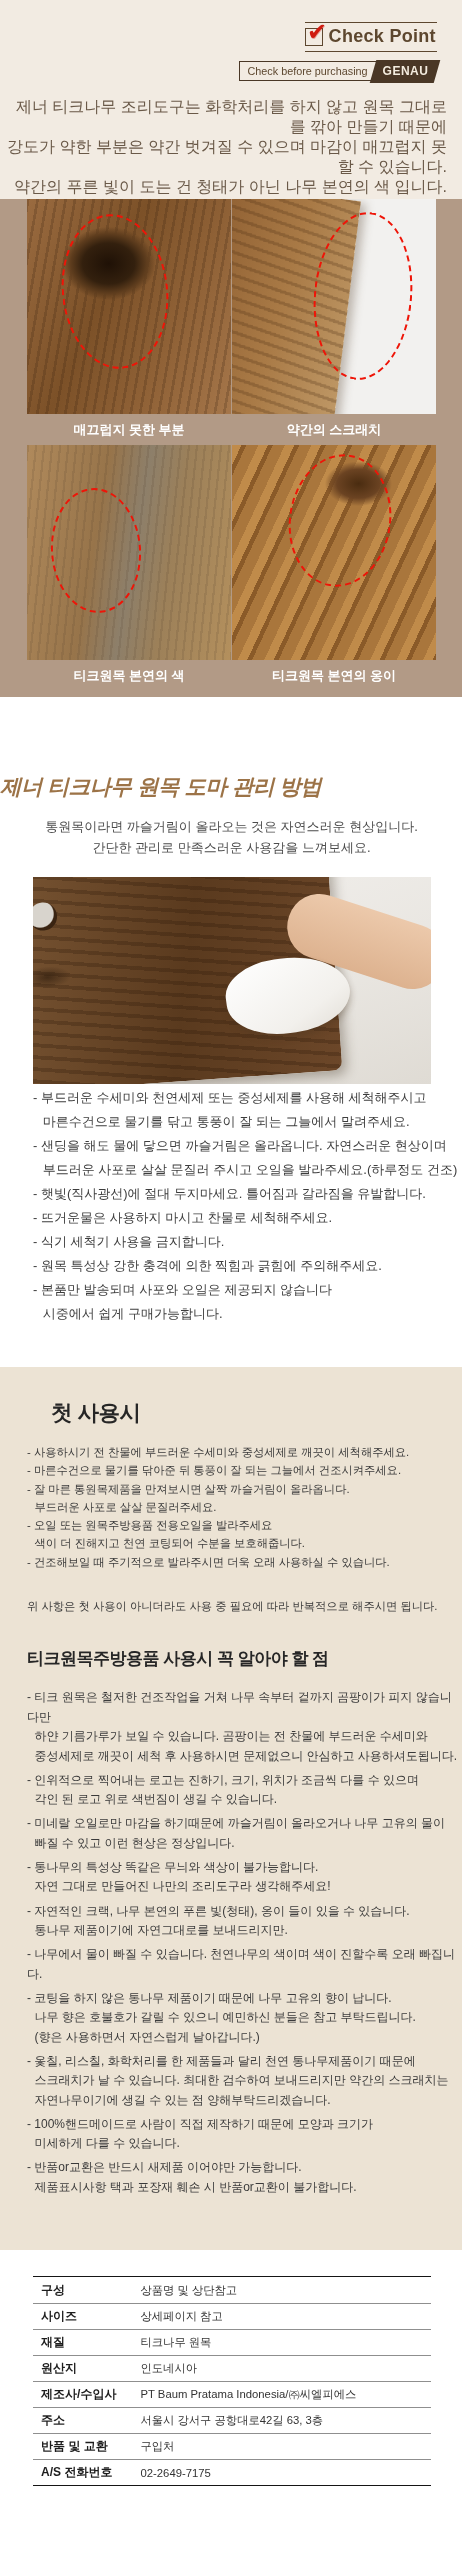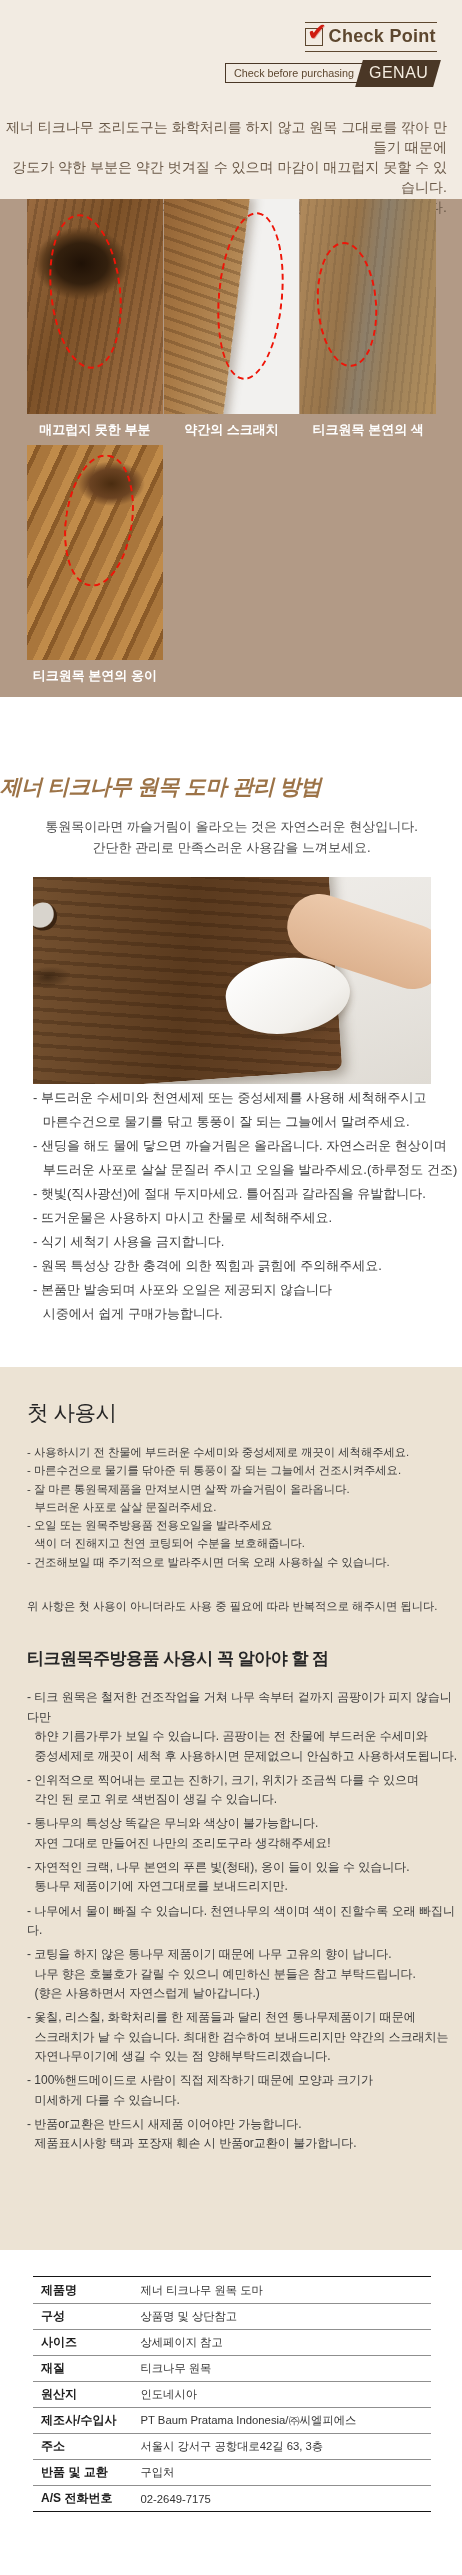--- a/index.html
+++ b/index.html
@@ -12,26 +12,26 @@
   .logo-wrap { display:inline-block; margin-right:26px; position:relative; }
   .logo-inner { display:inline-flex; align-items:center; border-top:1.1px solid #5d472f; border-bottom:1.1px solid #5d472f; padding:3.8px 1.1px 3.8px 0; }
   .cp-box { width:18.3px; height:18.3px; border:1.6px solid #5d472f; display:inline-block; position:relative; margin-right:5.4px; }
   .cp-check { position:absolute; top:-8.6px; left:1.1px; font-size:24px; color:#cf1b10; font-weight:bold; line-height:1; text-shadow:0.5px 0.5px 0 rgba(207,27,16,.35); }
   .cp-text { font-size:18px; color:#5d472f; font-weight:600; letter-spacing:0.3px; }
   .hd-title { margin:8.6px 9.7px 0 0; font-size:25px; font-weight:bold; color:#53402c; letter-spacing:-0.5px; }
   .hd-badge-row { margin:7.5px 26px 0 0; display:flex; justify-content:flex-end; align-items:center; }
   .hd-badge-box { border:1.1px solid #4a3726; color:#5d472f; font-size:10.8px; padding:2.7px 9.7px 3.2px 7.5px; display:inline-block; background:transparent; }
   .genau { position:relative; display:inline-block; margin-left:-5.4px; padding:4.3px 8.6px 4.8px 9.7px; }
   .genau::before { content:""; position:absolute; inset:0; background:#4a3726; transform:skewX(-16deg); }
-  .genau-label { position:relative; color:#f4ecdf; font-size:16px; font-weight:normal; letter-spacing:0.5px; }
-  .hd-intro { margin:30px 16px 0 0; font-size:14px; line-height:20px; color:#6a5948; }
+  .genau-label { position:relative; color:#f4ecdf; font-size:12px; font-weight:bold; letter-spacing:0.5px; }
+  .hd-intro { margin:14px 16px 0 0; font-size:16px; line-height:20px; color:#6a5948; }
 
   
   .sec-grid { height:498px; background:#b29a86; padding:0 27px; }
-  .grid2 { display:grid; grid-template-columns:1fr 1fr 1fr; column-gap:1px; }
+  .grid2 { display:grid; grid-template-columns:1fr 1fr; column-gap:1px; }
   .gcell { }
   .photo { position:relative; height:215px; overflow:hidden; background:#8a5f3c; }
   .photo .circle { position:absolute; border:2.2px dashed #ee1508; border-radius:50%; }
   .glabel { height:31px; line-height:31px; text-align:center; color:#ffffff; font-size:13px; font-weight:600; }
   .photo-1 { background:
       radial-gradient(ellipse 70px 54px at 40% 32%, #20110600 72%, transparent 75%),
       radial-gradient(ellipse 65px 51px at 40% 30%, #1f1106 0%, #33200e 40%, #5d3c1d 58%, rgba(0,0,0,0) 72%),
       repeating-linear-gradient(100deg, rgba(55,32,14,.22) 0 2.7px, rgba(0,0,0,0) 2.7px 9.2px),
       linear-gradient(115deg, #9a6b40 0%, #7c5128 40%, #8f6136 68%, #a5764a 100%); }
   .photo-1 .circle { width:52%; height:72%; left:17%; top:7%; transform:rotate(-6deg); }
@@ -71,21 +71,21 @@
       border-radius:32px; background:linear-gradient(180deg,#ecc9ab,#ddb28f); }
   .wipe-cloth { position:absolute; right:81px; top:81px; width:124px; height:75px; transform:rotate(-8deg);
       border-radius:45% 55% 50% 50%;
       background:linear-gradient(150deg,#ffffff 0%, #f2f0ec 70%, #e2ded7 100%);
       box-shadow:0 4.3px 7.5px rgba(70,50,30,.30); }
   .care-list { margin:2px 0 0 33px; font-size:13px; line-height:24px; color:#3d3d3d; }
   .care-list .ln + .ln { padding-left:9.7px; }
 
   
   .sec-beige { height:883px; background:#ece3d4; padding:31px 0 0 27px; }
-  .fu-title { font-size:21.5px; font-weight:normal; color:#262626; letter-spacing:-0.5px; }
+  .fu-title { font-size:21.5px; font-weight:bold; color:#262626; letter-spacing:-0.5px;margin-left:24px; }
   .fu-list { margin-top:16px; font-size:11.3px; line-height:18.3px; color:#3a3a3a; }
   .fu-list .ln + .ln { padding-left:7.5px; }
   .fu-note { margin-top:28px; font-size:11.3px; color:#3a3a3a; }
   .mk-title { margin-top:33px; font-size:17px; font-weight:bold; color:#262626; letter-spacing:-0.5px; }
   .mk-list { margin-top:18.3px; font-size:12px; line-height:19.4px; color:#3a3a3a; }
   .mk-list .bitem { margin-bottom:4.8px; }
   .mk-list .ln + .ln { padding-left:7.5px; }
 
   
   .sec-table { height:326px; background:#ffffff; }
@@ -264,20 +264,26 @@
           </div>
         </div>
 
         <div class="bitem">
           <div>
             <div class="ln">- 인위적으로 찍어내는 로고는 진하기, 크기, 위치가 조금씩 다를 수 있으며</div>
             <div class="ln">각인 된 로고 위로 색번짐이 생길 수 있습니다.</div>
           </div>
         </div>
 
+        <div class="bitem">
+          <div>
+            <div class="ln">- 미네랄 오일로만 마감을 하기때문에 까슬거림이 올라오거나 나무 고유의 물이</div>
+            <div class="ln">빠질 수 있고 이런 현상은 정상입니다.</div>
+          </div>
+        </div>
 
         <div class="bitem">
           <div>
             <div class="ln">- 통나무의 특성상 똑같은 무늬와 색상이 불가능합니다.</div>
             <div class="ln">자연 그대로 만들어진 나만의 조리도구라 생각해주세요!</div>
           </div>
         </div>
 
         <div class="bitem">
           <div>
@@ -320,24 +326,20 @@
             <div class="ln">- 반품or교환은 반드시 새제품 이어야만 가능합니다.</div>
             <div class="ln">제품표시사항 택과 포장재 훼손 시 반품or교환이 불가합니다.</div>
           </div>
         </div>
       </div>
   </div>
 
   <div class="sec-table">
     <div class="spec">
 
-        <div class="srow">
-          <div class="slabel">제품명</div>
-          <div class="svalue">제너 티크나무 원목 도마</div>
-        </div>
 
         <div class="srow">
           <div class="slabel">구성</div>
           <div class="svalue">상품명 및 상단참고</div>
         </div>
 
         <div class="srow">
           <div class="slabel">사이즈</div>
           <div class="svalue">상세페이지 참고</div>
         </div>

